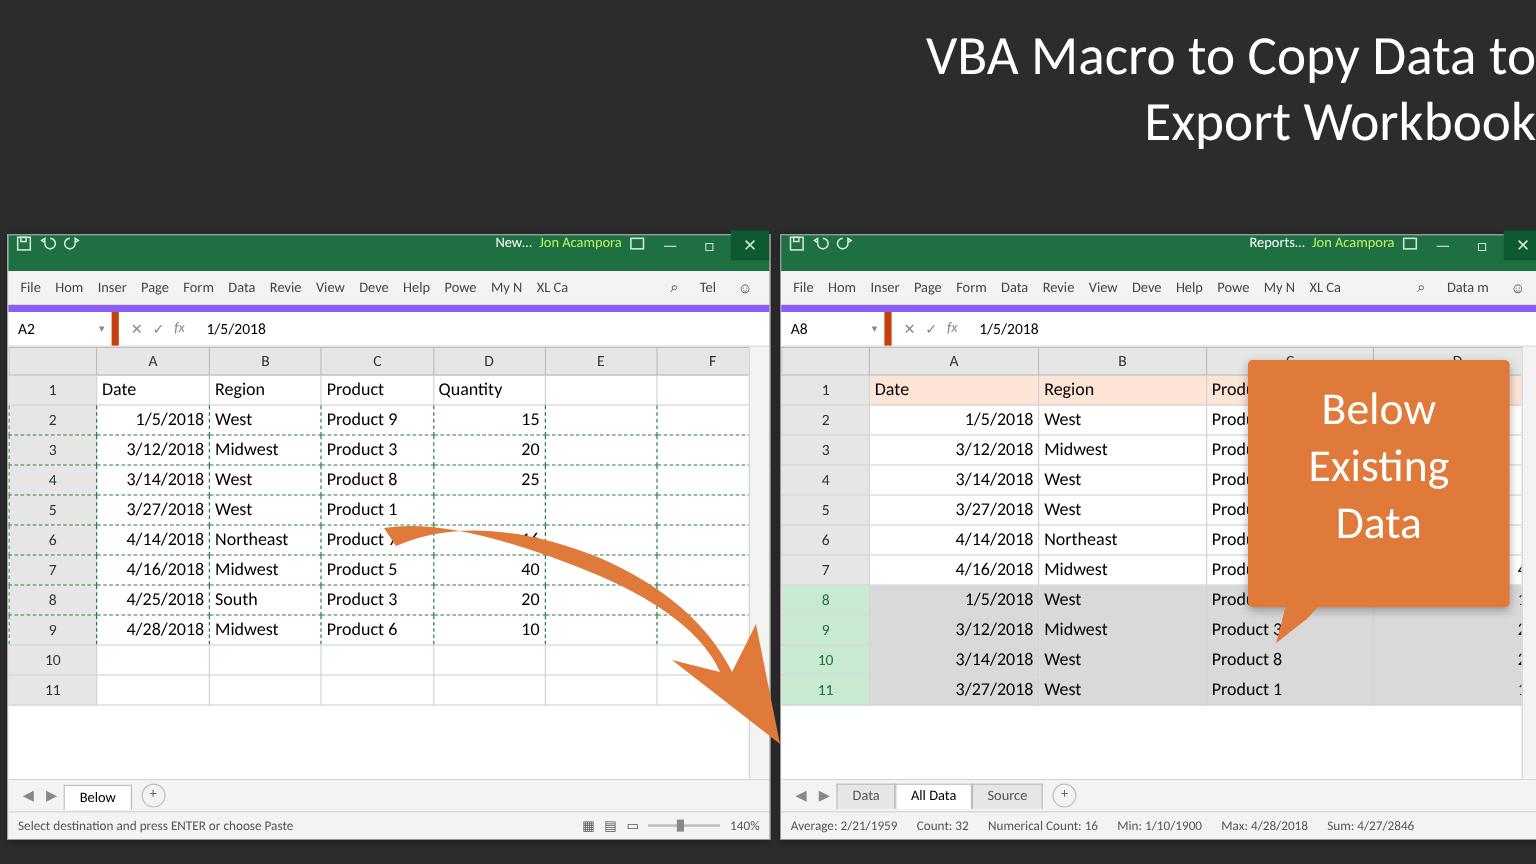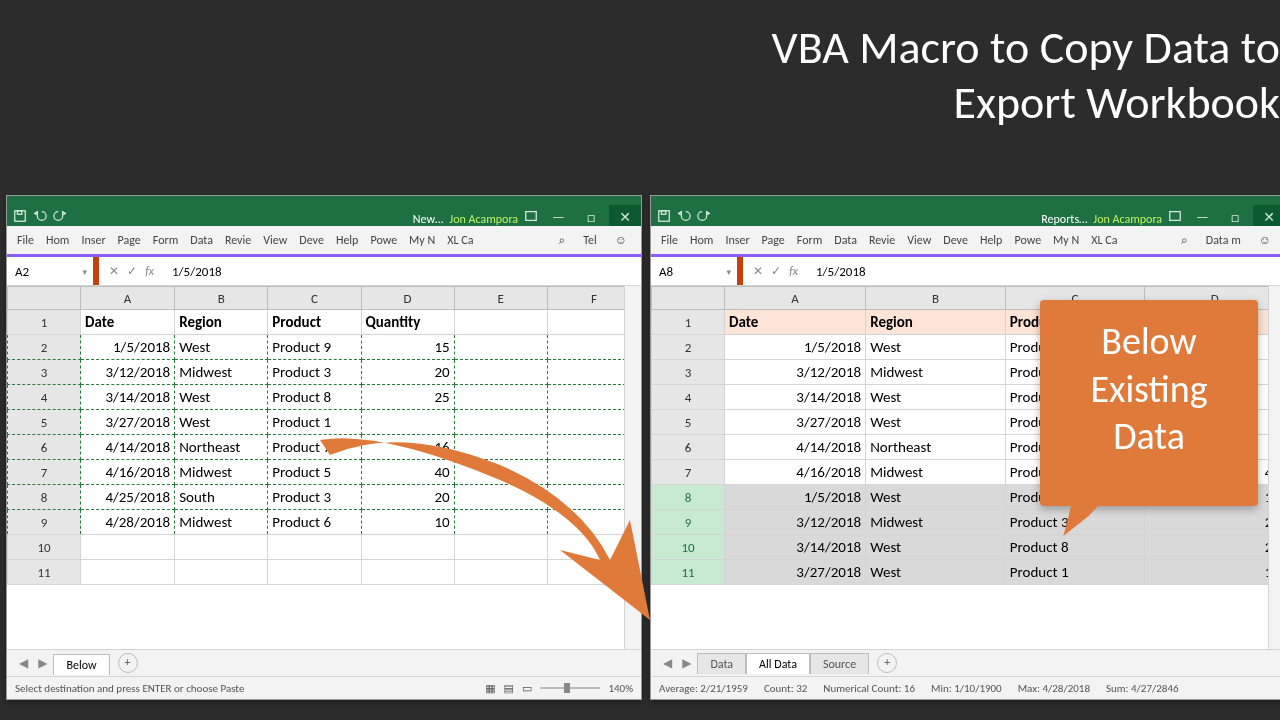--- a/index.html
+++ b/index.html
@@ -1,41 +1,41 @@
 <!DOCTYPE html>
 <html><head>
 <meta charset="utf-8">
 <style>
 body{margin:0;background:#2c2c2c;font-family:Calibri,Arial,sans-serif;overflow:hidden}
 .canvas{width:1280px;height:720px;position:relative;background:#2c2c2c}
 .title{color:#fff;font-size:46px;text-align:right;padding:20px 0 10px;line-height:1.2}
 .windows{position:absolute;top:195px;left:0;width:1280px;height:505px;display:flex;gap:8px;padding:0 6px}
 .excel{flex:1;background:#fff;border:1px solid #999;display:flex;flex-direction:column;min-width:0;box-shadow:0 2px 6px rgba(0,0,0,.3)}
-.titlebar{background:#1e6f42;color:#d0e8d8;height:30px;display:flex;align-items:flex-end;font-size:12px;padding:0 6px;gap:6px}
+.titlebar{background:#1e6f42;color:#d0e8d8;height:30px;display:flex;align-items:flex-start;font-size:12px;padding:0 6px;gap:6px}
 .titlebar .doc{color:#fff}
 .titlebar .user{color:#bef264}
 .titlebar .spacer{flex:1}
 .titlebar svg{width:14px;height:14px;fill:none;stroke:#d0e8d8;stroke-width:1.5}
 .winbtn{padding:0 8px;font-size:14px}
 .winbtn.close{background:#0d5a30;padding:4px 10px;margin:-4px -6px -4px 0}
-.ribbon{background:#f3f3f3;border-bottom:3px solid #8b5cf6;height:28px;display:flex;align-items:center;font-size:12px;color:#444}
+.ribbon{background:#f3f3f3;border-bottom:6px solid #8b5cf6;height:28px;display:flex;align-items:center;font-size:12px;color:#444}
 .ribbon span{padding:0 6px;white-space:nowrap;overflow:hidden}
 .ribbon span:first-child{padding-left:10px}
 .ribbon .end{margin-left:auto;display:flex;align-items:center;gap:6px;padding-right:8px}
 .namebar{background:#fff;border-bottom:1px solid #d4d4d4;height:28px;display:flex;align-items:center;font-size:13px}
 .namebox{width:78px;border-right:6px solid #c2410c;padding-left:8px;display:flex;align-items:center;height:100%}
 .namebox:after{content:"▾";font-size:9px;color:#888;margin-left:auto;margin-right:6px}
 .fxbtns{display:flex;align-items:center;gap:8px;padding:0 10px;color:#888;font-size:12px}
 .fxbar{flex:1;padding-left:8px}
 .grid{flex:1;overflow:hidden;position:relative;background:#fff}
 .gtable{border-collapse:collapse;font-size:15px;width:100%}
 .gtable th{background:#e6e6e6;border:1px solid #bdbdbd;font-weight:normal;color:#333;height:20px;font-size:13px;min-width:70px}
 .gtable td{border:1px solid #d4d4d4;height:24px;padding:0 4px;white-space:nowrap}
 .rowh{background:#e6e6e6;text-align:center;width:28px;min-width:28px;color:#333;font-size:13px}
-.hdr{font-weight:bold}
+.hdr{font-weight:normal}
 .hdr.warm{background:#fce4d6}
 .num{text-align:right}
 .date{text-align:right}
 .marching td{border:1px dashed #2a7a3f}
 .sel td{background:#d9d9d9}
 .sel .rowh{background:#c8ead0;color:#1e6f42}
 .tabbar{background:#f3f3f3;border-top:1px solid #d4d4d4;height:26px;display:flex;align-items:center;font-size:12px;padding:0 8px;gap:2px}
 .tabnav{color:#888;padding:0 4px}
 .sheettab{background:#fff;border:1px solid #bdbdbd;border-bottom:none;padding:3px 12px;position:relative;top:1px}
 .sheettab.inactive{background:#e6e6e6;color:#555}

